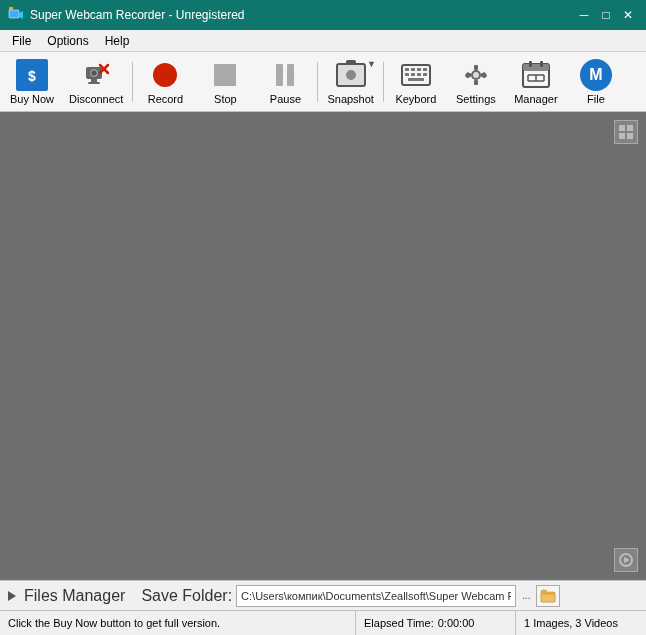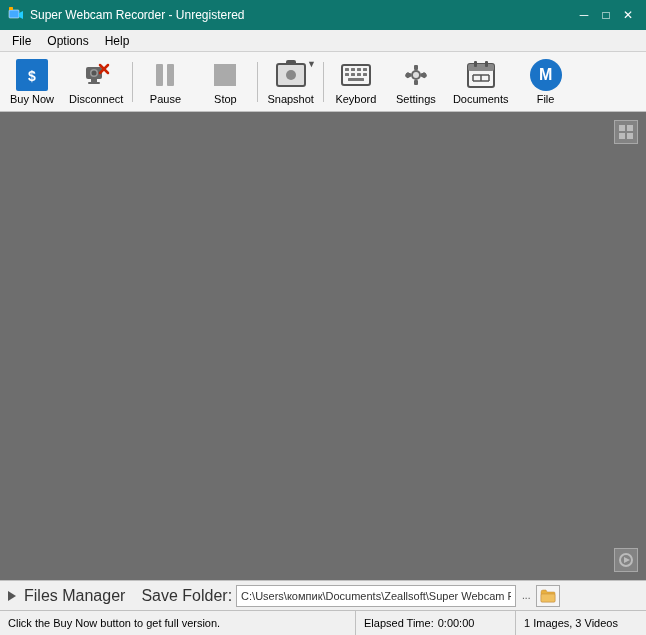--- a/index.html
+++ b/index.html
@@ -351,36 +351,42 @@
 
         <line x1="20" y1="6" x2="28" y2="14" stroke="#cc2200" stroke-width="2.5" stroke-linecap="round"></line>
         <line x1="28" y1="6" x2="20" y2="14" stroke="#cc2200" stroke-width="2.5" stroke-linecap="round"></line>
       </svg>
     </div>
     <span>Disconnect</span>
   </div>
 
   <div class="toolbar-separator"></div>
 
+  <div class="toolbar-btn">
+    <div class="toolbar-icon">
+      <div class="record-icon"></div>
+    </div>
+    <span>Record</span>
+  </div>
+
+  <div class="toolbar-btn">
+    <div class="toolbar-icon">
+      <div class="stop-icon"></div>
+    </div>
+    <span>Stop</span>
+  </div>
 
   <div class="toolbar-btn">
     <div class="toolbar-icon">
       <div class="pause-icon">
         <div class="pause-bar"></div>
         <div class="pause-bar"></div>
       </div>
     </div>
     <span>Pause</span>
-  </div>
-
-  <div class="toolbar-btn">
-    <div class="toolbar-icon">
-      <div class="stop-icon"></div>
-    </div>
-    <span>Stop</span>
   </div>
 
   <div class="toolbar-separator"></div>
 
   <div class="toolbar-btn" style="position:relative;">
     <div class="toolbar-icon">
       <div class="snapshot-icon"></div>
     </div>
     <span>Snapshot</span>
     <span style="position:absolute;right:4px;top:4px;font-size:9px;color:#555;">▼</span>
@@ -433,21 +439,21 @@
         <rect x="2" y="4" width="26" height="7" rx="2" fill="#888"></rect>
         <rect x="8" y="1" width="3" height="6" rx="1" fill="#555"></rect>
         <rect x="19" y="1" width="3" height="6" rx="1" fill="#555"></rect>
         <line x1="7" y1="15" x2="23" y2="15" stroke="#555" stroke-width="1.5"></line>
         <line x1="7" y1="21" x2="23" y2="21" stroke="#555" stroke-width="1.5"></line>
         <line x1="7" y1="15" x2="7" y2="21" stroke="#555" stroke-width="1.5"></line>
         <line x1="15" y1="15" x2="15" y2="21" stroke="#555" stroke-width="1.5"></line>
         <line x1="23" y1="15" x2="23" y2="21" stroke="#555" stroke-width="1.5"></line>
       </svg>
     </div>
-    <span>Documents</span>
+    <span>Manager</span>
   </div>
 
   <div class="toolbar-btn">
     <div class="toolbar-icon">
       <div class="mark-icon">M</div>
     </div>
     <span>File</span>
   </div>
 
 </div>

